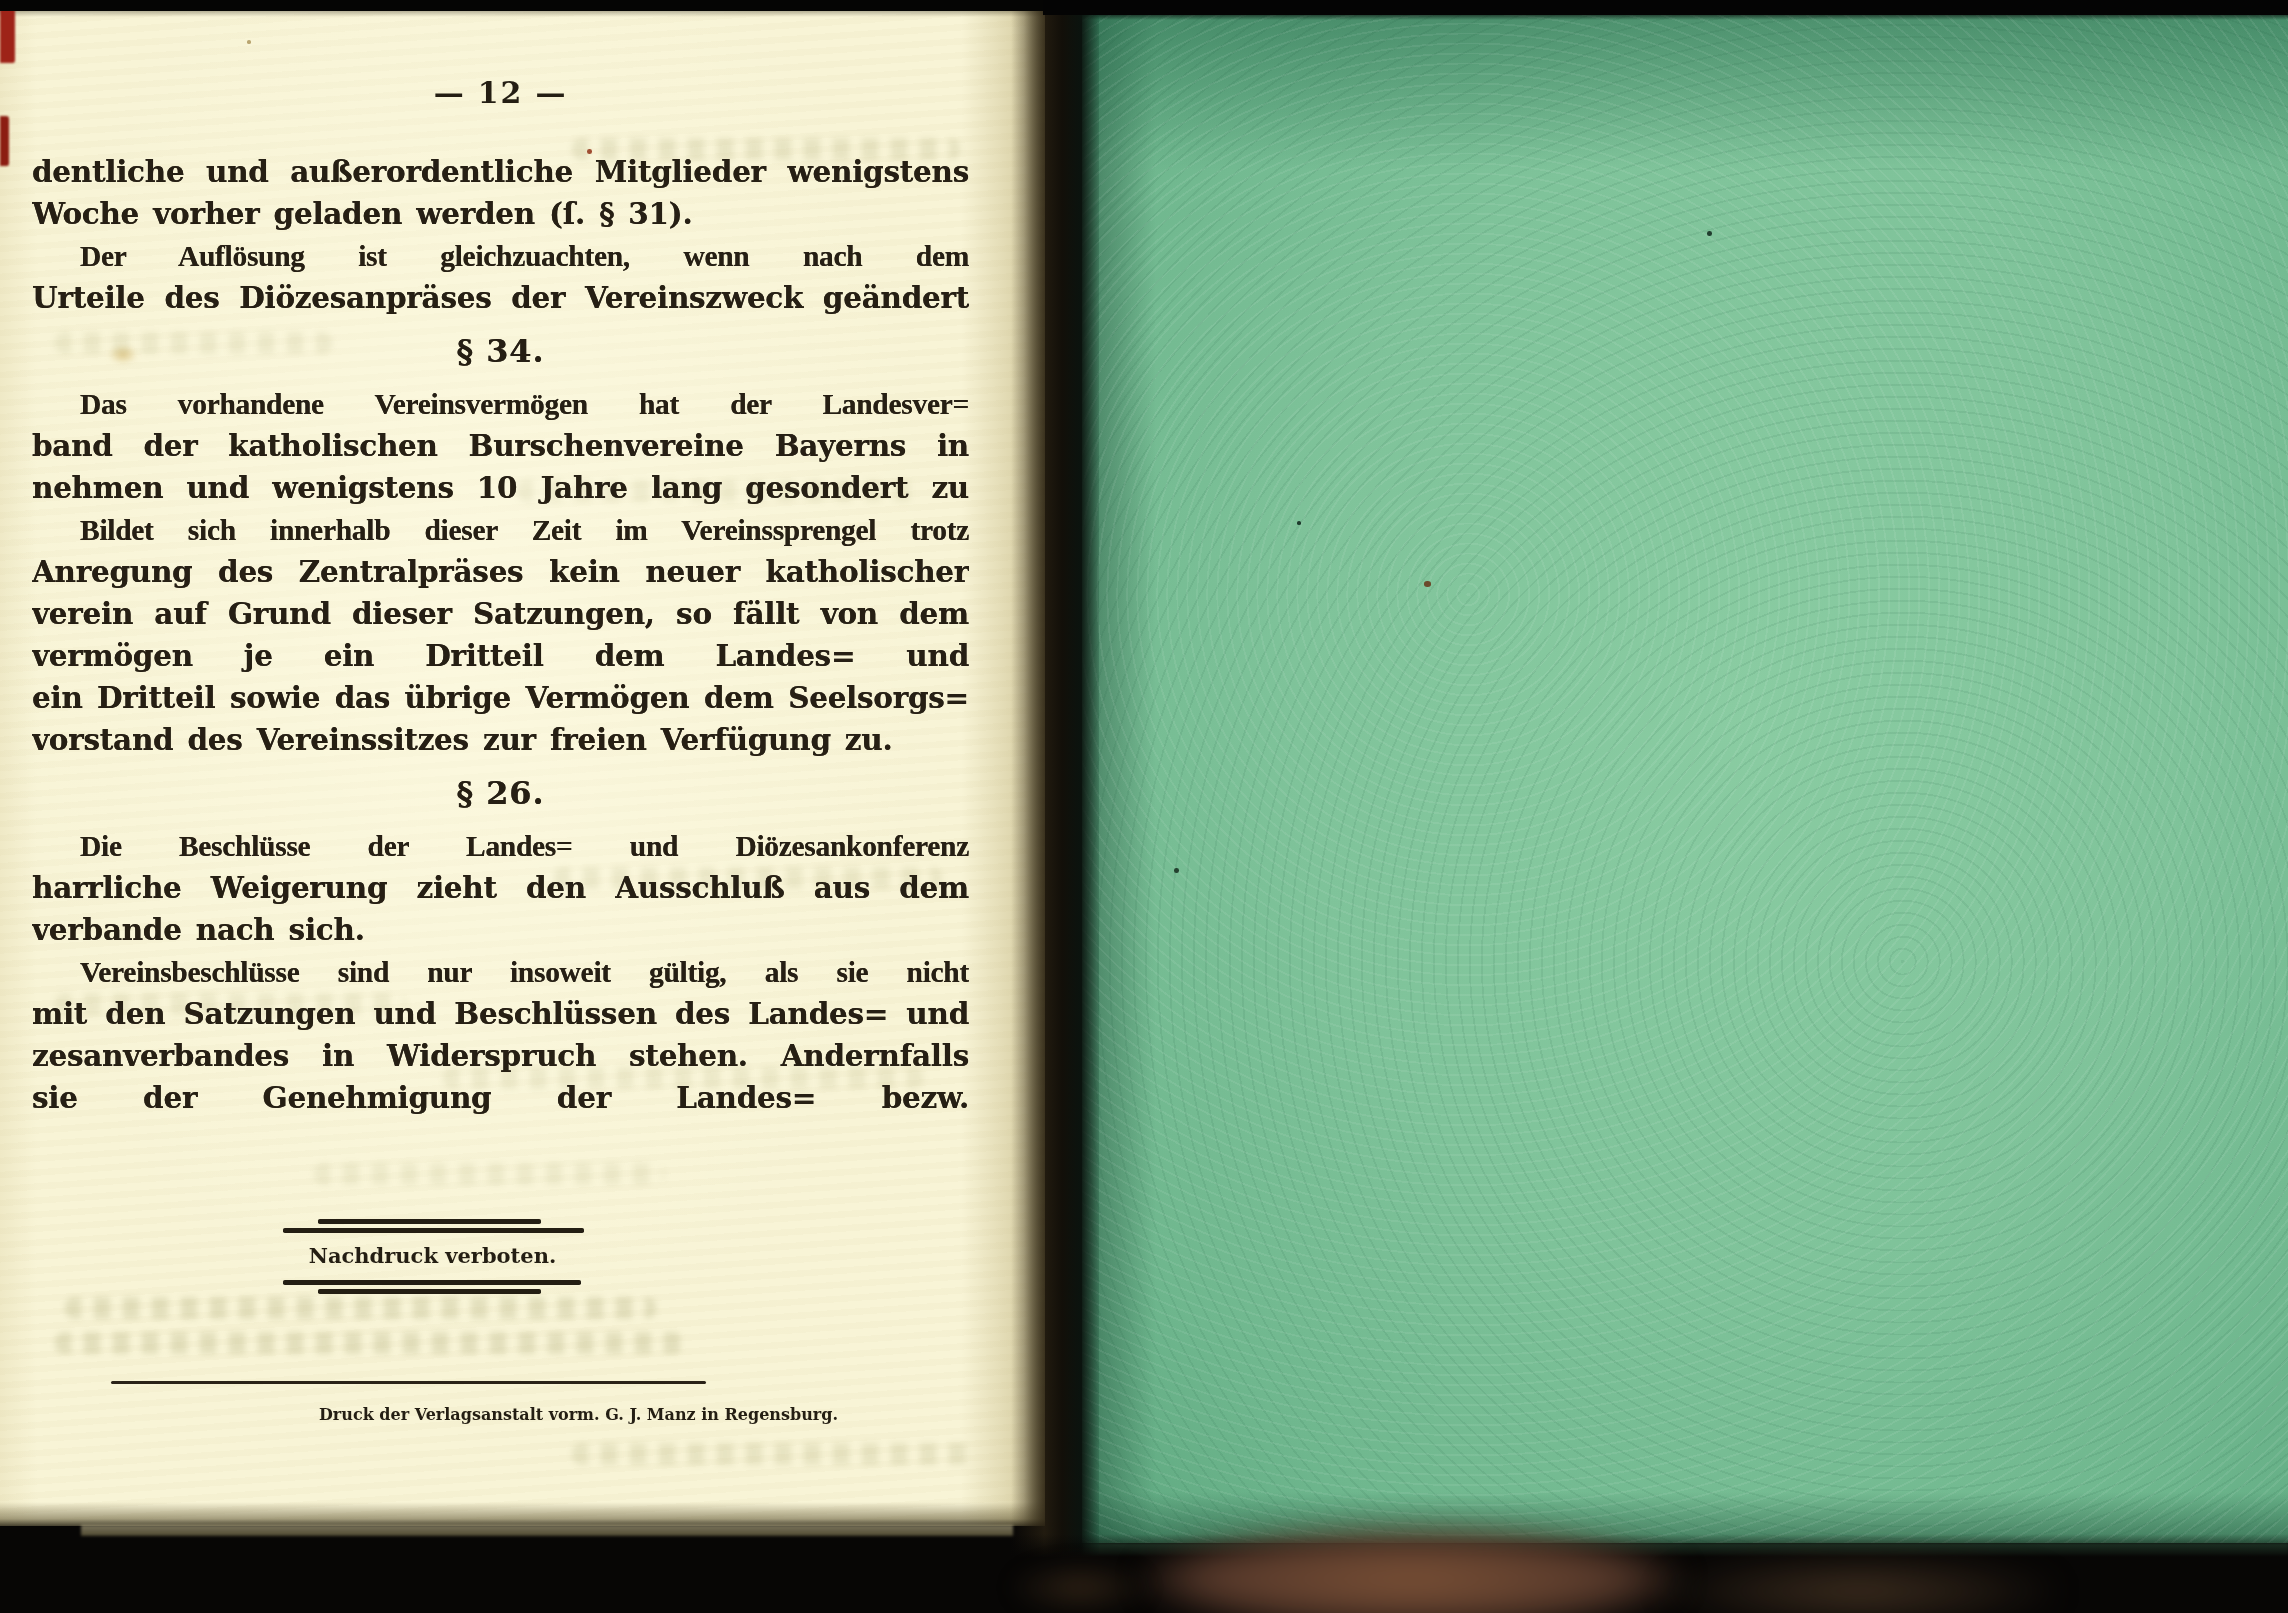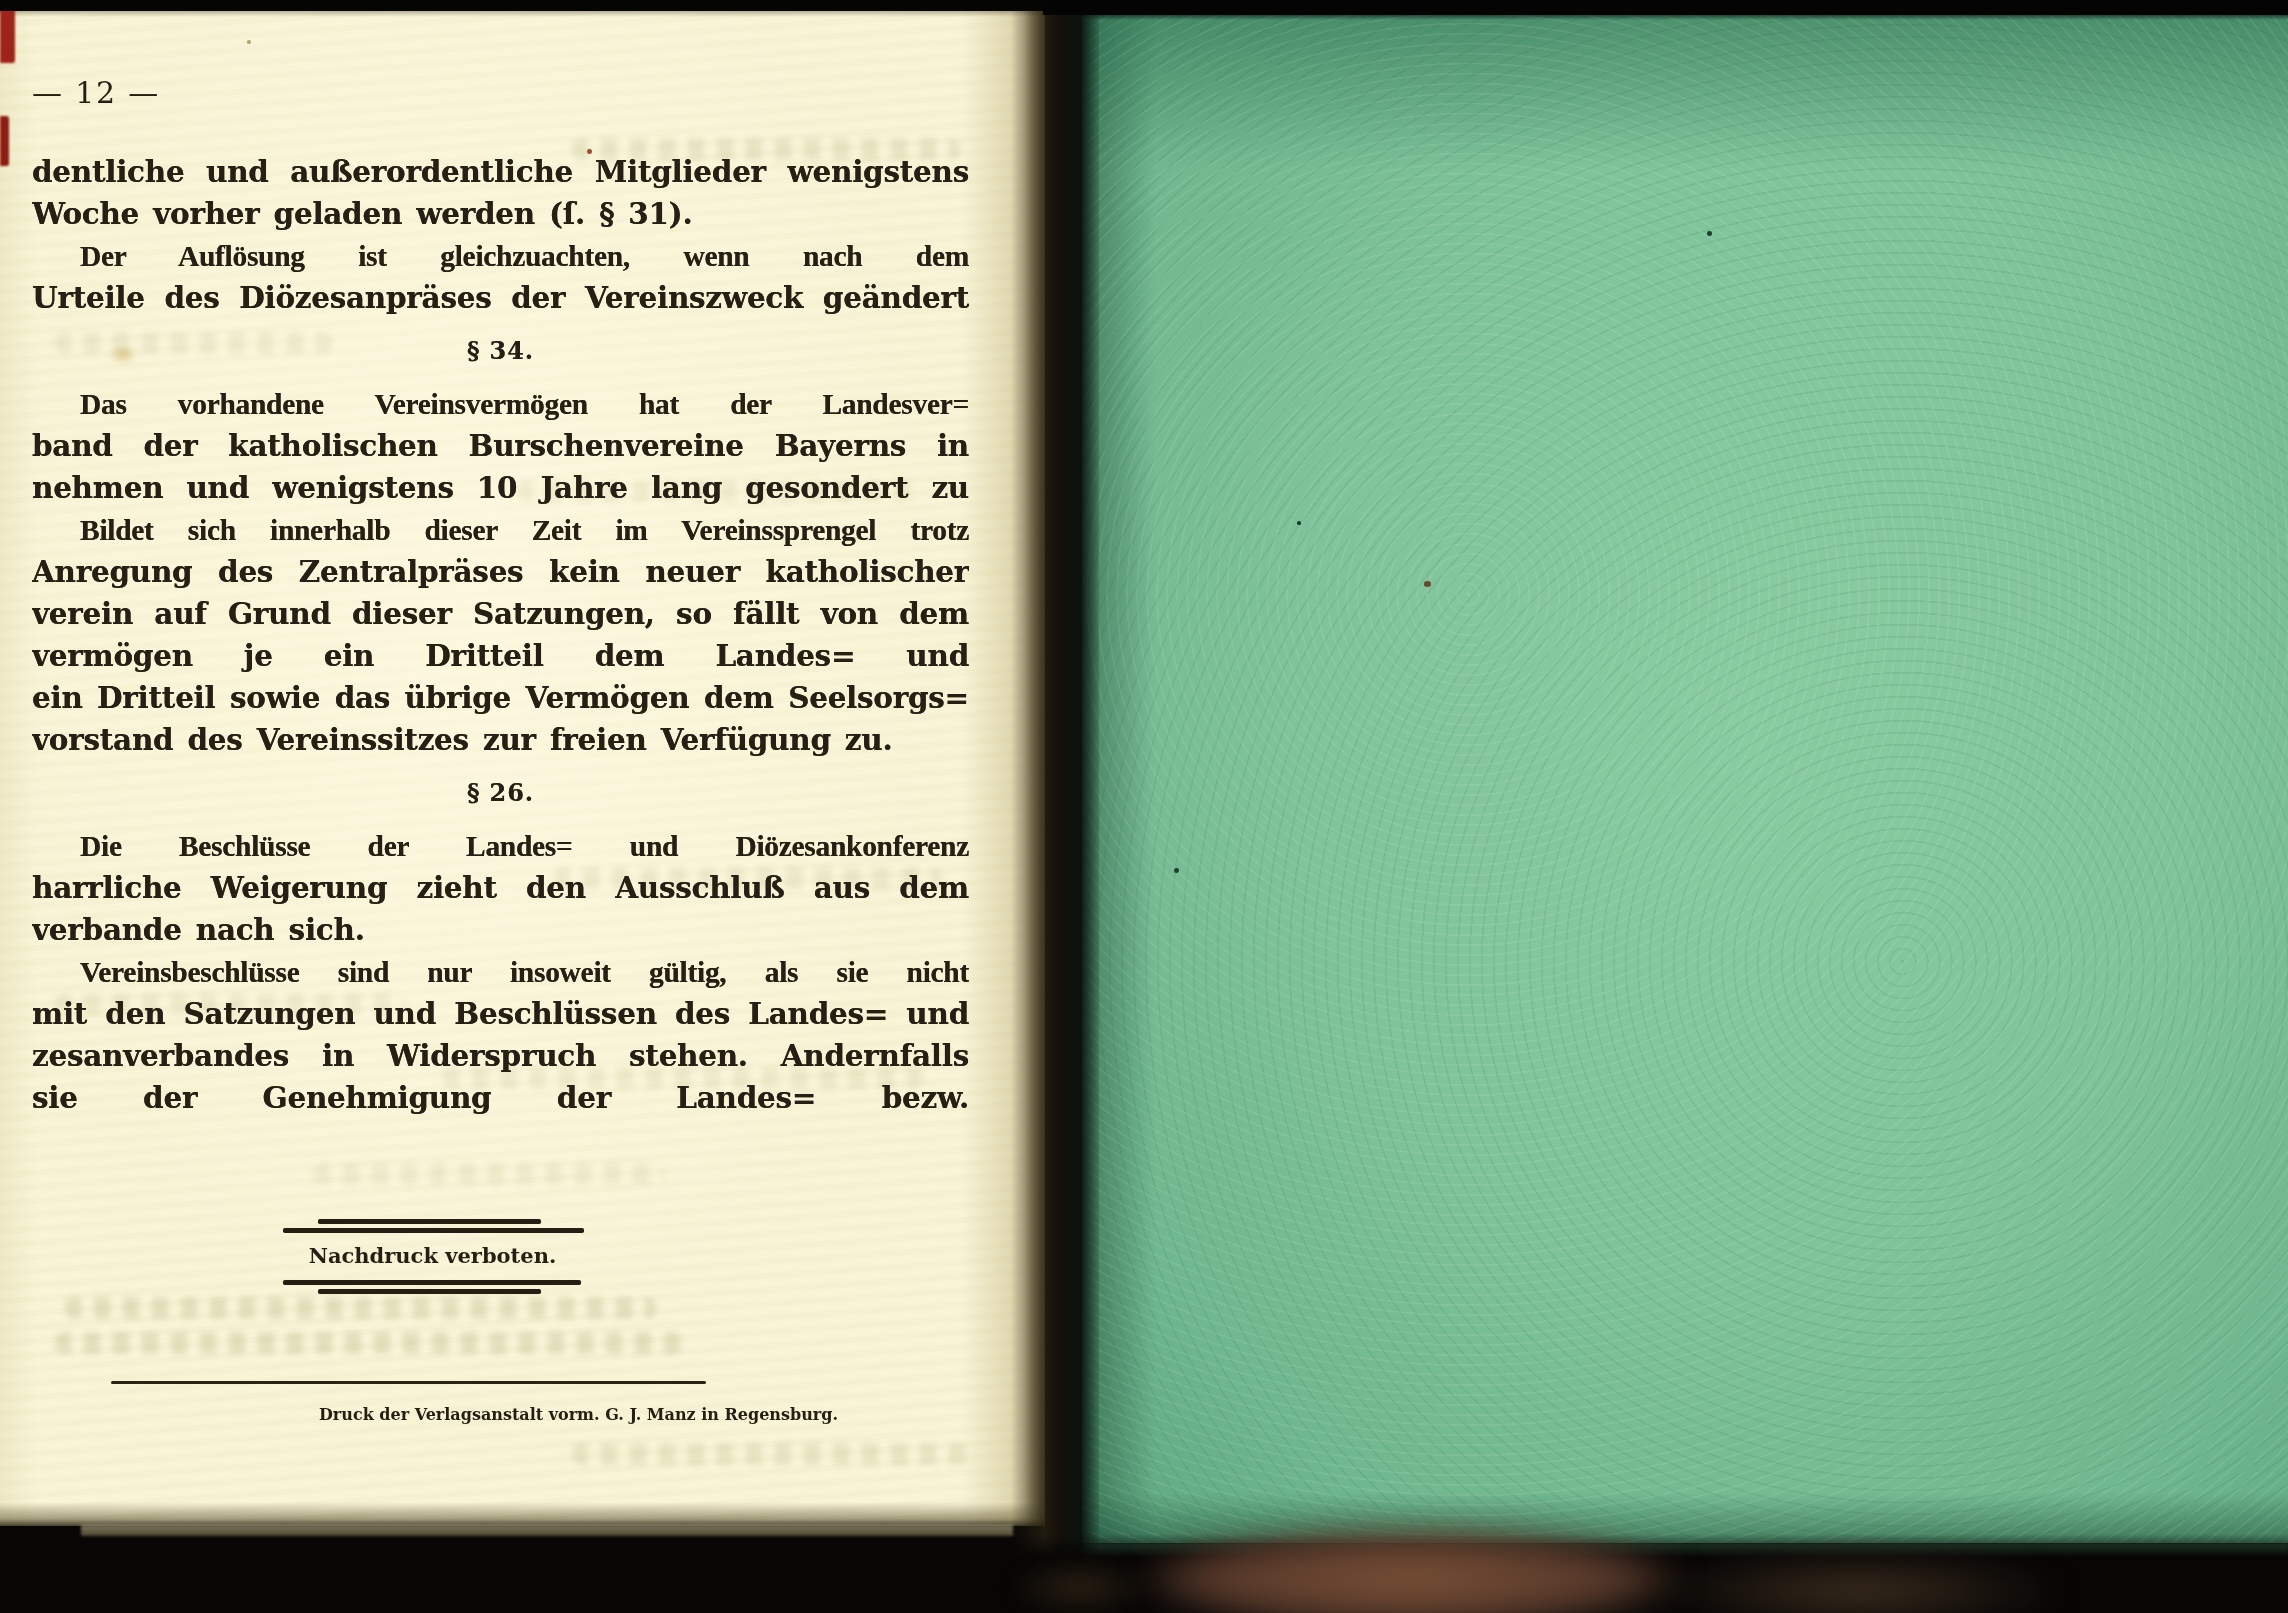--- a/index.html
+++ b/index.html
@@ -27,29 +27,29 @@
           background:radial-gradient(ellipse,#dfc98c 0%,rgba(223,201,140,0) 75%);}
   .dot-red{left:587px;top:142px;width:4.6px;height:4.6px;background:#a04a30;filter:blur(0.5px);}
   .dot-f1{left:247px;top:33px;width:3.7px;height:3.7px;background:#b9a570;filter:blur(0.5px);}
 
   
   .ghost{position:absolute;height:22px;border-radius:9.2px;filter:blur(3.2px);opacity:.30;
     background:repeating-linear-gradient(90deg, rgba(148,146,92,.55) 0 15.7px, rgba(148,146,92,0) 15.7px 29px);}
 
   
   .pagehead{position:absolute;left:32px;top:65px;width:937px;height:42px;line-height:42px;
-    text-align:left;font-size:30px;font-weight:400;color:#241e13;letter-spacing:1.8px;}
+    text-align:center;font-size:30px;font-weight:700;color:#241e13;letter-spacing:1.8px;}
   .textcol{position:absolute;left:32px;top:144px;width:937px;color:#261f14;
     font-size:29.5px;font-weight:700;letter-spacing:-0.3px;}
   .line{height:42px;line-height:42px;overflow:hidden;text-align:justify;text-align-last:justify;
     text-shadow:0 0 0.6px rgba(38,31,20,.85);}
   .line.end{text-align-last:left;word-spacing:.14em;}
   .line.ind{text-indent:48px;font-family:Liberation Serif, serif;}
   .heading{height:42px;line-height:42px;margin:11px 0;text-align:center;
-    font-size:24px;letter-spacing:0.9px;text-align-last:center;text-indent:0;
+    font-size:32px;letter-spacing:0.9px;text-align-last:center;text-indent:0;
     text-shadow:0 0 0.6px rgba(38,31,20,.85);}
 
   
   .rule{position:absolute;background:#241e13;border-radius:1.8px;}
   .nv-r1{left:318px;top:1212px;width:223px;height:4.6px;}
   .nv-r2{left:283px;top:1221px;width:301px;height:4.6px;}
   .nv-r3{left:283px;top:1273px;width:298px;height:4.6px;}
   .nv-r4{left:318px;top:1282px;width:223px;height:4.6px;}
   .nv-text{position:absolute;left:282px;top:1230px;width:301px;height:37px;line-height:37px;
     text-align:center;font-size:21px;font-weight:700;color:#241e13;}

